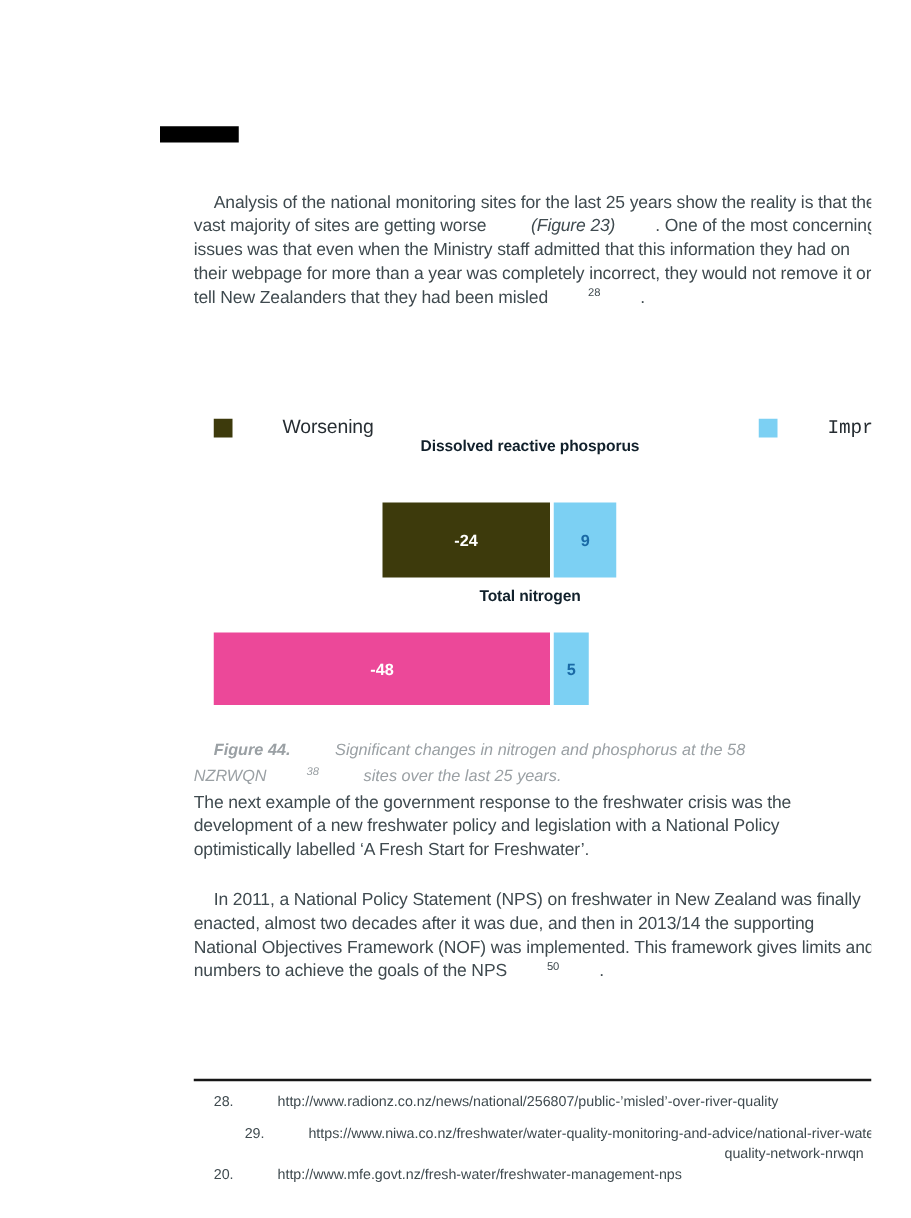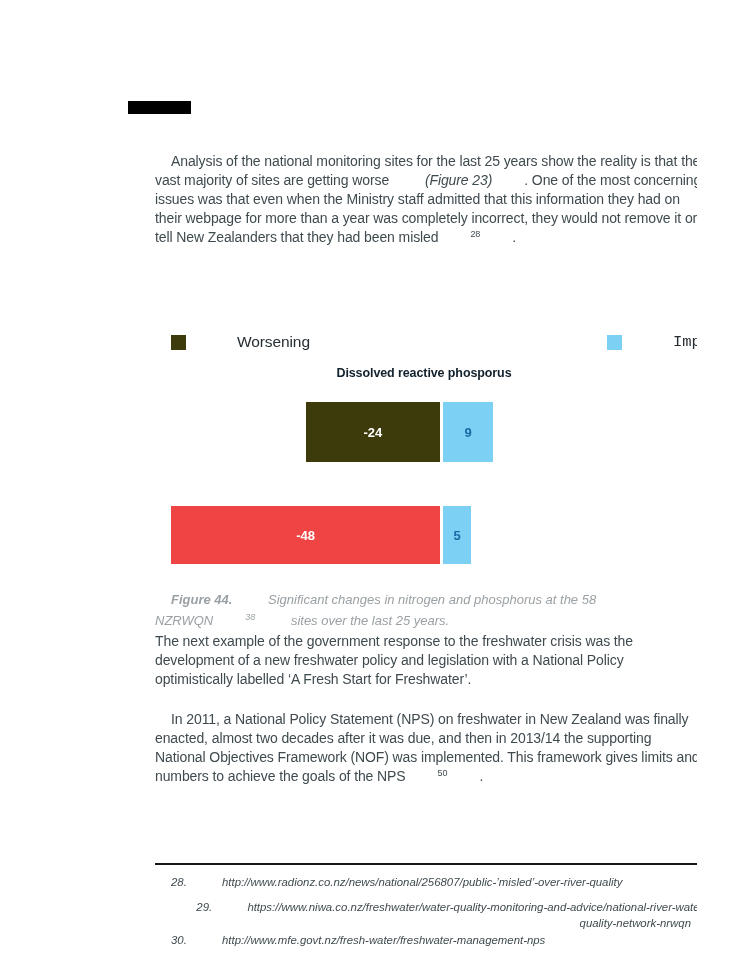--- a/index.html
+++ b/index.html
@@ -21,53 +21,53 @@
   .p3 { top:646px; }
   .para em { font-style:italic; }
   sup { font-size:9px; vertical-align:baseline; position:relative; top:-5px; }
 
   .heading {
     position:absolute; left:91px; top:202px; width:560px;
     font-size:15.5px; color:#3b464b; letter-spacing:-0.1px;
   }
 
   .legend-item {
-    position:absolute; top:253px; display:flex; align-items:center; gap:19px;
+    position:absolute; top:253px; display:flex; align-items:center; gap:8px;
     font-size:15.5px; color:#262d32; letter-spacing:-0.1px;
   }
   .legend-worsening { left:91px; }
   .legend-improving { left:527px;font-family:Liberation Mono, monospace; }
   .legend-swatch { width:15px; height:15px; flex:0 0 auto; }
 
   .chart-title {
     position:absolute; left:160px; width:400px; text-align:center;
     font-size:12.5px; font-weight:bold; color:#11202b; letter-spacing:-0.1px;
   }
-  .chart-title-0 { top:302px; }
+  .chart-title-0 { top:286px; }
   .chart-title-1 { top:406px; }
   .chart-row { position:absolute; left:0; width:596px; }
   .chart-row-0 { top:322px; height:60px; }
   .chart-row-1 { top:426px; height:58px; }
   .bar {
     position:absolute; top:0; height:100%;
     display:flex; align-items:center; justify-content:center;
     font-size:13px; font-weight:bold;
   }
 
   .caption {
     position:absolute; left:91px; top:525px; width:549px;
     font-size:13px; line-height:21px; font-style:italic; color:#9aa0a4;
   }
   .caption .cap-label { font-weight:bold; }
 
   .rule { position:absolute; left:91px; top:799px; width:546px; height:2px; background:#161616; }
 
   .footnote {
     position:absolute; left:91px; width:552px;
-    font-size:11.4px; line-height:16px; font-style:italic; color:#3f4a4f;
+    font-size:11.4px; line-height:16px; color:#3f4a4f;
     padding-left:14px; text-indent:-14px;
   }
   .fn-0 { top:810px; }
   .fn-1 { top:835px;text-align:right; }
   .fn-2 { top:868px; }
 </style>
 </head>
 <body>
 
 <div class="page">
@@ -89,36 +89,37 @@
   <div class="chart-title chart-title-0">Dissolved reactive phosporus</div>
   <div class="chart-row chart-row-0">
     <div class="bar" style="left: 225.6px; width: 134.4px; background: rgb(61, 58, 12);">
         <span style="color: rgb(255, 255, 255);">-24</span>
       </div>
     <div class="bar" style="left: 363px; width: 50.4px; background: rgb(124, 208, 243);">
         <span style="color: rgb(26, 106, 166);">9</span>
       </div>
   </div>
 
+  <div class="chart-title chart-title-1">Total nitrogen</div>
   <div class="chart-row chart-row-1">
-    <div class="bar" style="left: 91.2px; width: 268.8px; background: #ef4444;">
+    <div class="bar" style="left: 91.2px; width: 268.8px; background: #ec4899;">
         <span style="color: rgb(255, 255, 255);">-48</span>
       </div>
     <div class="bar" style="left: 363px; width: 28px; background: rgb(124, 208, 243);">
         <span style="color: rgb(26, 106, 166);">5</span>
       </div>
   </div>
 
   <p class="caption"><span class="cap-label">Figure 44.</span><span> Significant changes in nitrogen and phosphorus at the 58 NZRWQN</span><sup>38</sup><span> sites over the last 25 years.</span></p>
 
   <p class="para p2">The next example of the government response to the freshwater crisis was the development of a new freshwater policy and legislation with a National Policy optimistically labelled ‘A Fresh Start for Freshwater’.</p>
 
   <p class="para p3"><span>In 2011, a National Policy Statement (NPS) on freshwater in New Zealand was finally enacted, almost two decades after it was due, and then in 2013/14 the supporting National Objectives Framework (NOF) was implemented. This framework gives limits and numbers to achieve the goals of the NPS</span><sup>50</sup><span>.</span></p>
 
   <div class="rule"></div>
 
   <p class="footnote fn-0"><span>28.</span> <span>http://www.radionz.co.nz/news/national/256807/public-’misled’-over-river-quality</span></p>
   <p class="footnote fn-1"><span>29.</span> <span>https://www.niwa.co.nz/freshwater/water-quality-monitoring-and-advice/national-river-water-quality-network-nrwqn</span></p>
-  <p class="footnote fn-2"><span>30.</span> <span>http://www.mfe.govt.nz/fresh-water/freshwater-management-nps</span></p>
+  <p class="footnote fn-2"><span>20.</span> <span>http://www.mfe.govt.nz/fresh-water/freshwater-management-nps</span></p>
 
   <div class="tab tab-bottom" style="background: rgb(58, 159, 214);"></div>
 
 </div>
 
 </body></html>

